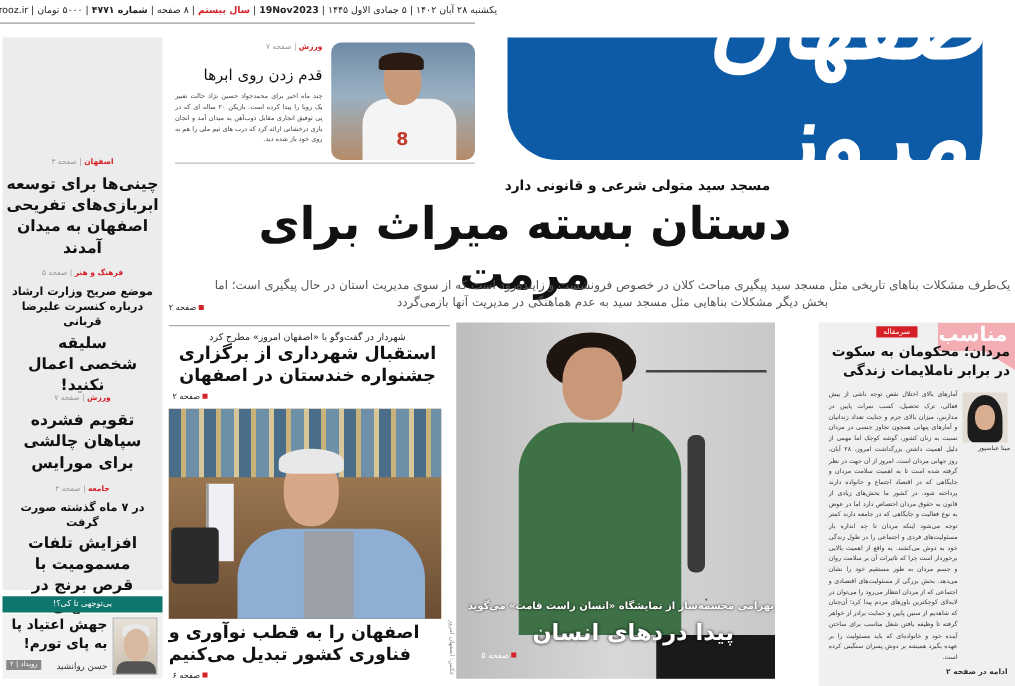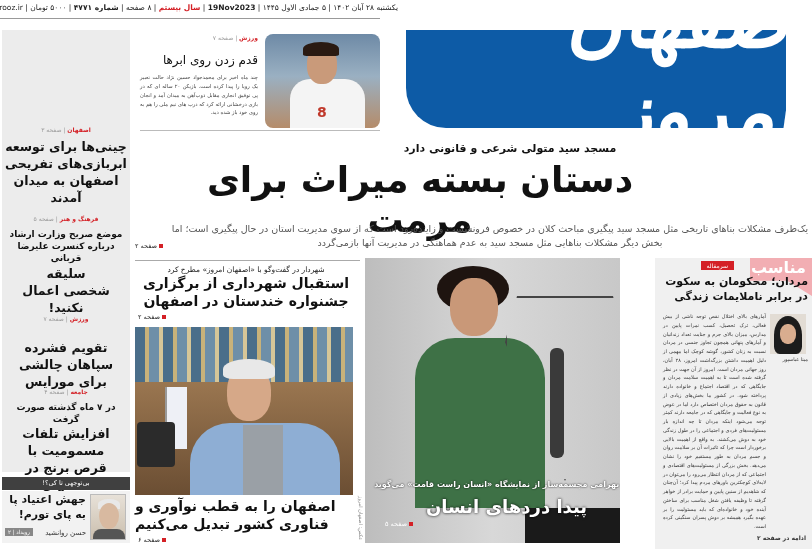--- a/index.html
+++ b/index.html
@@ -16,21 +16,21 @@
 .logo-text{position:absolute;left:0;top:0;width:410px;height:118px;display:flex;align-items:center;justify-content:center;font-family:"DejaVu Serif",serif;font-size:78px;font-weight:bold;color:#fff;letter-spacing:-2px;transform:skewX(-8deg)}
 
 .leftcol{left:2px;top:30px;width:128px;height:442px;background:#ececec}
 .item{position:absolute;left:0;width:128px;text-align:center;direction:rtl}
 .kicker{font-size:6px;color:#999}
 .kicker .cat{color:#d42026;font-weight:bold}
 .item .h{font-weight:bold;color:#111;line-height:1.35}
 .h-lg{font-size:12.5px}
 .h-sm{font-size:9px;line-height:1.5;color:#222}
 
-.opinion-bar{left:2px;top:477px;width:128px;height:13px;background:#404040;color:#fff;font-size:6.5px;text-align:center;line-height:13px}
+.opinion-bar{left:2px;top:477px;width:128px;height:13px;background:#0f766e;color:#fff;font-size:6.5px;text-align:center;line-height:13px}
 .opinion{left:2px;top:491px;width:128px;height:52px;background:#f2f2f2}
 .op-photo{position:absolute;right:4px;top:3px;width:36px;height:46px;background:linear-gradient(#e7e1d8,#cbbfae);border:1px solid #bbb;overflow:hidden}
 .op-photo .face{position:absolute;left:8px;top:8px;width:20px;height:26px;border-radius:50%;background:#d8b9a0}
 .op-photo .hair{position:absolute;left:7px;top:4px;width:22px;height:10px;border-radius:50% 50% 0 0;background:#e8e8e8}
 .op-photo .body{position:absolute;left:2px;top:34px;width:32px;height:14px;background:#555;border-radius:8px 8px 0 0}
 .op-title{position:absolute;right:44px;top:2px;width:82px;text-align:right;font-size:11px;font-weight:bold;line-height:1.35}
 .op-author{position:absolute;right:44px;top:38px;font-size:7px;color:#333}
 .op-badge{position:absolute;left:3px;top:37px;background:#888;color:#fff;font-size:5.5px;padding:1px 3px}
 
 .sport{left:140px;top:30px;width:240px;height:100px}
@@ -120,21 +120,21 @@
       <div class="kicker"><span class="cat">اصفهان</span> | <span>صفحه ۳</span></div>
       <div class="h h-lg" style="margin-top:6px">چینی‌ها برای توسعه ابربازی‌های تفریحی اصفهان به میدان آمدند</div>
     </div>
     <div class="item" style="top:185px">
       <div class="kicker"><span class="cat">فرهنگ و هنر</span> | <span>صفحه ۵</span></div>
       <div class="h h-sm" style="margin-top:6px;padding:0 2px">موضع صریح وزارت ارشاد درباره کنسرت علیرضا قربانی</div>
       <div class="h h-lg" style="margin-top:2px;padding:0 20px">سلیقه شخصی اعمال نکنید!</div>
     </div>
     <div class="item" style="top:285px">
       <div class="kicker"><span class="cat">ورزش</span> | <span>صفحه ۷</span></div>
-      <div class="h h-lg" style="margin-top:18px;padding:0 12px">تقویم فشرده سپاهان چالشی برای مورایس</div>
+      <div class="h h-lg" style="margin-top:6px;padding:0 12px">تقویم فشرده سپاهان چالشی برای مورایس</div>
     </div>
     <div class="item" style="top:358px">
       <div class="kicker"><span class="cat">جامعه</span> | <span>صفحه ۴</span></div>
       <div class="h h-sm" style="margin-top:6px">در ۷ ماه گذشته صورت گرفت</div>
       <div class="h h-lg" style="margin-top:1px;padding:0 16px">افزایش تلفات مسمومیت با قرص برنج در اصفهان</div>
     </div>
   </div>
 
   <div class="abs opinion-bar">بی‌توجهی تا کی؟!</div>
   <div class="abs opinion">

